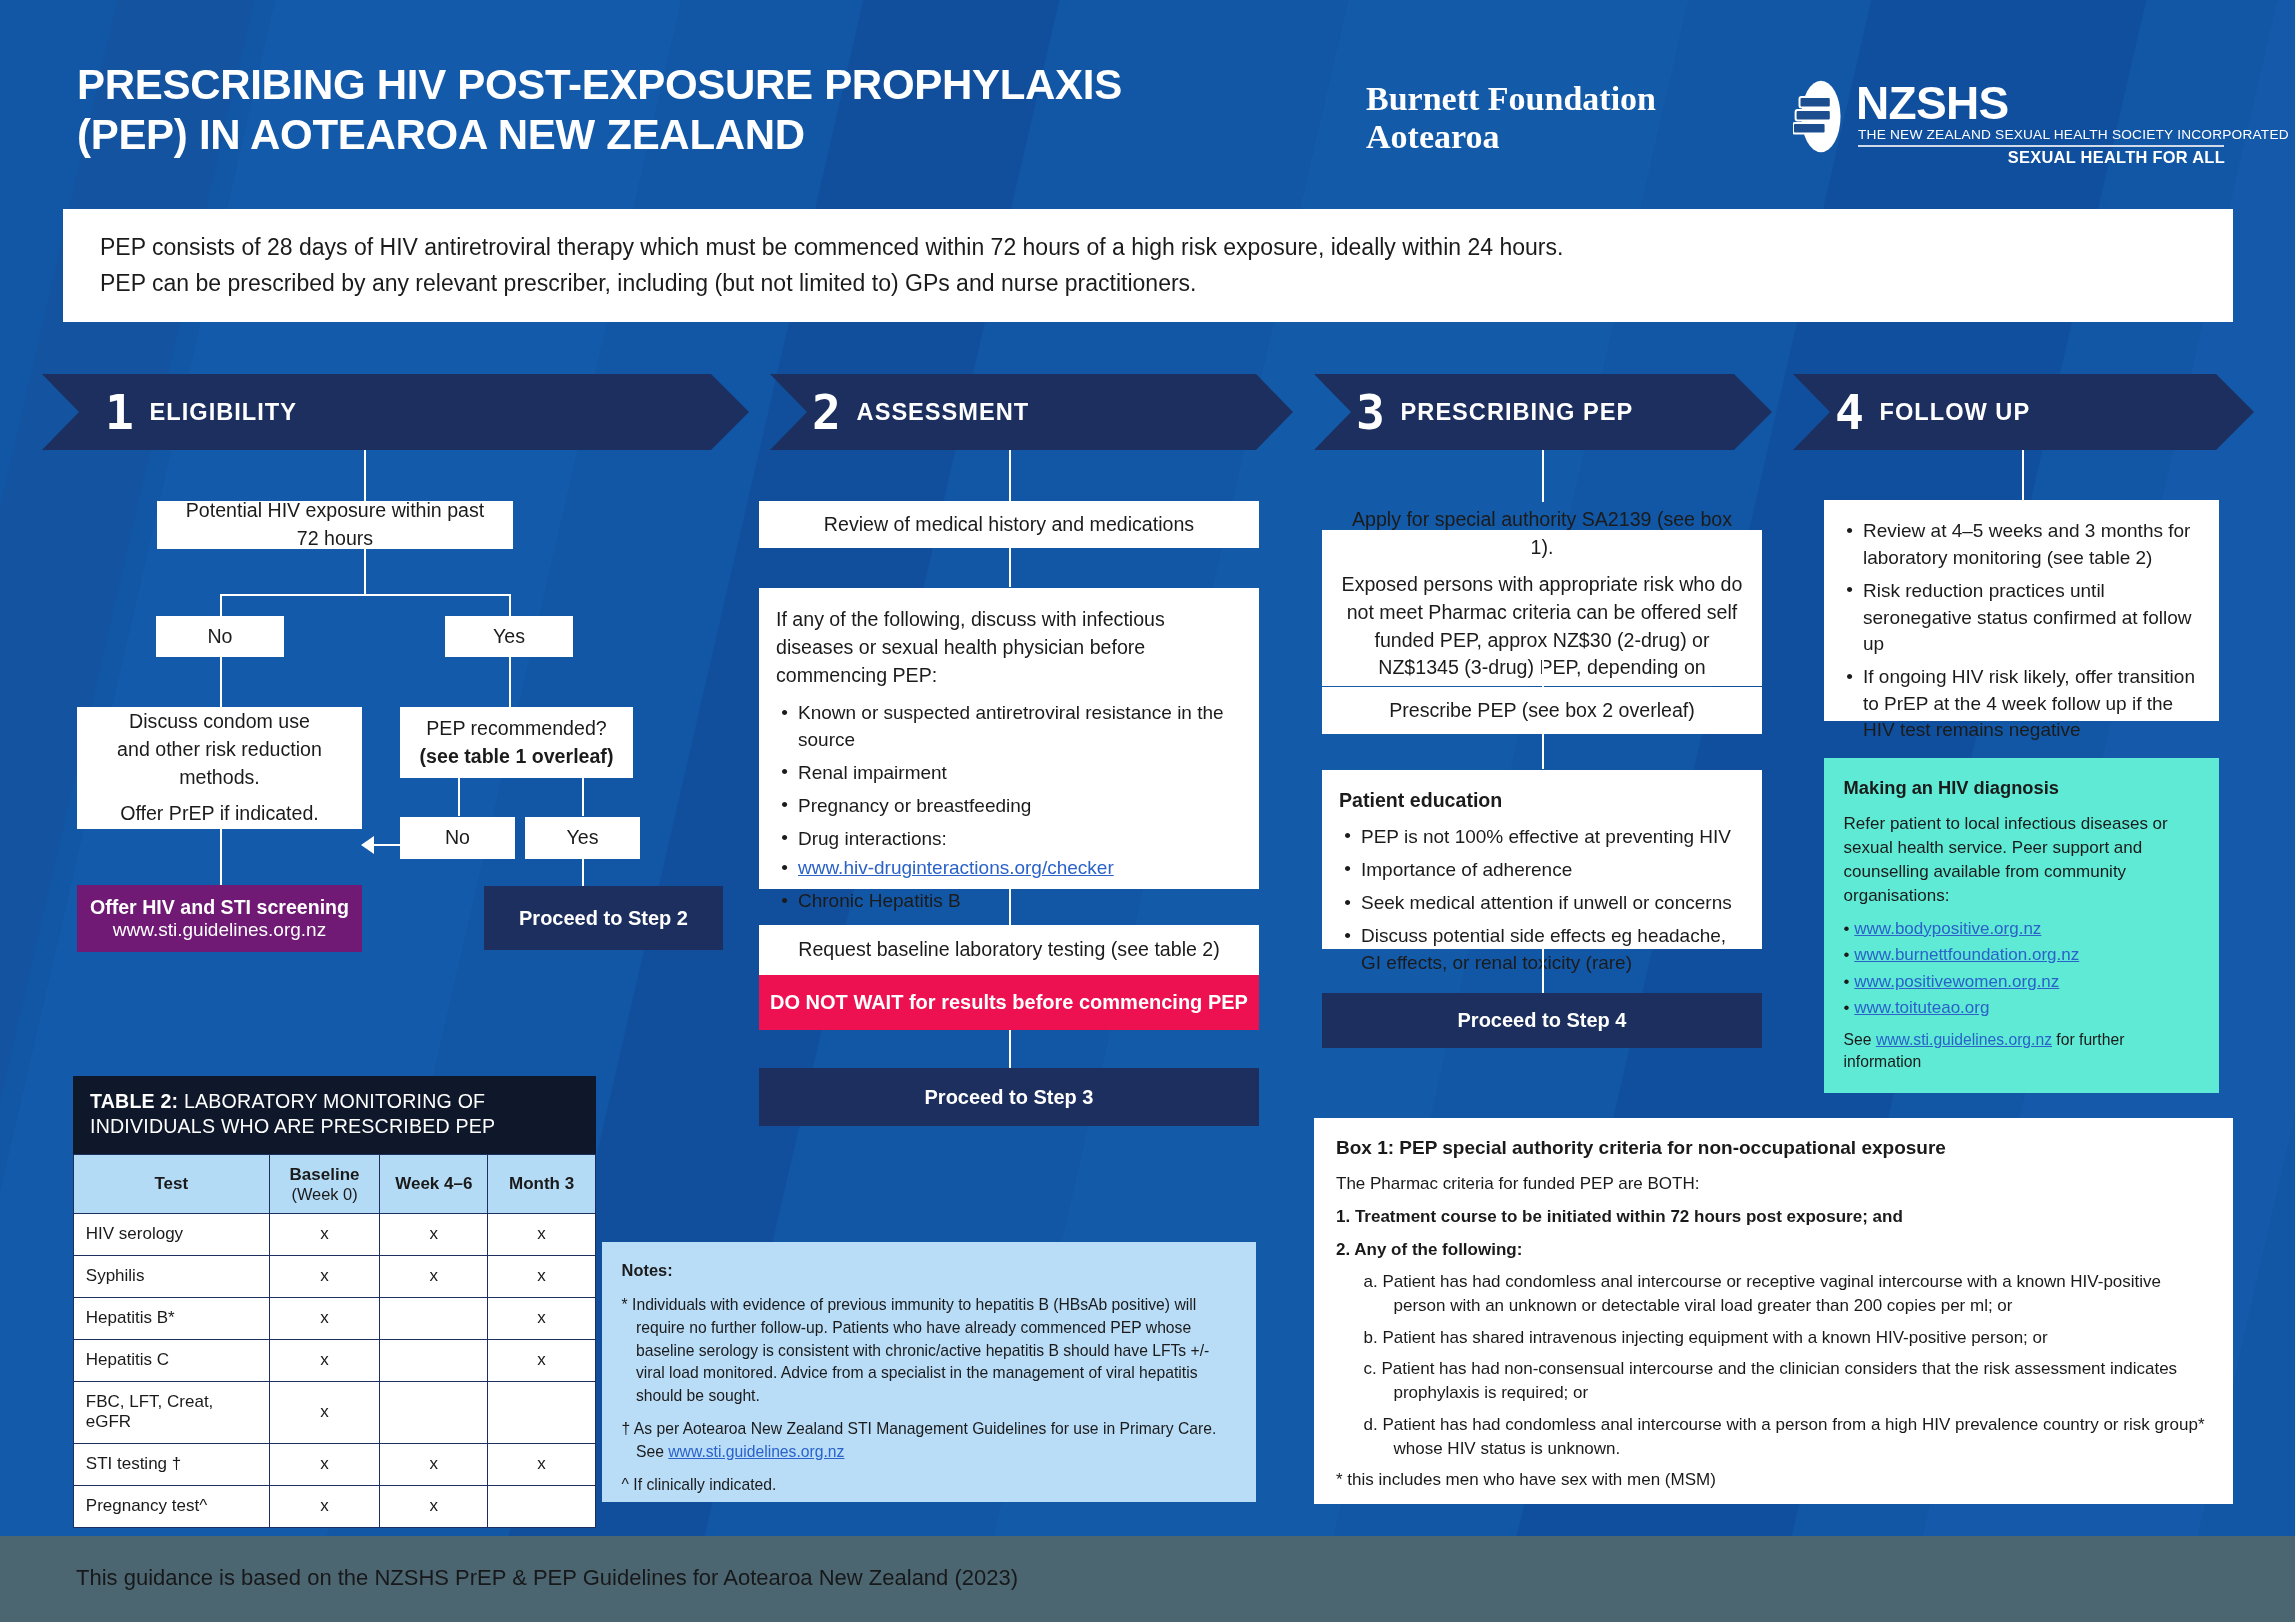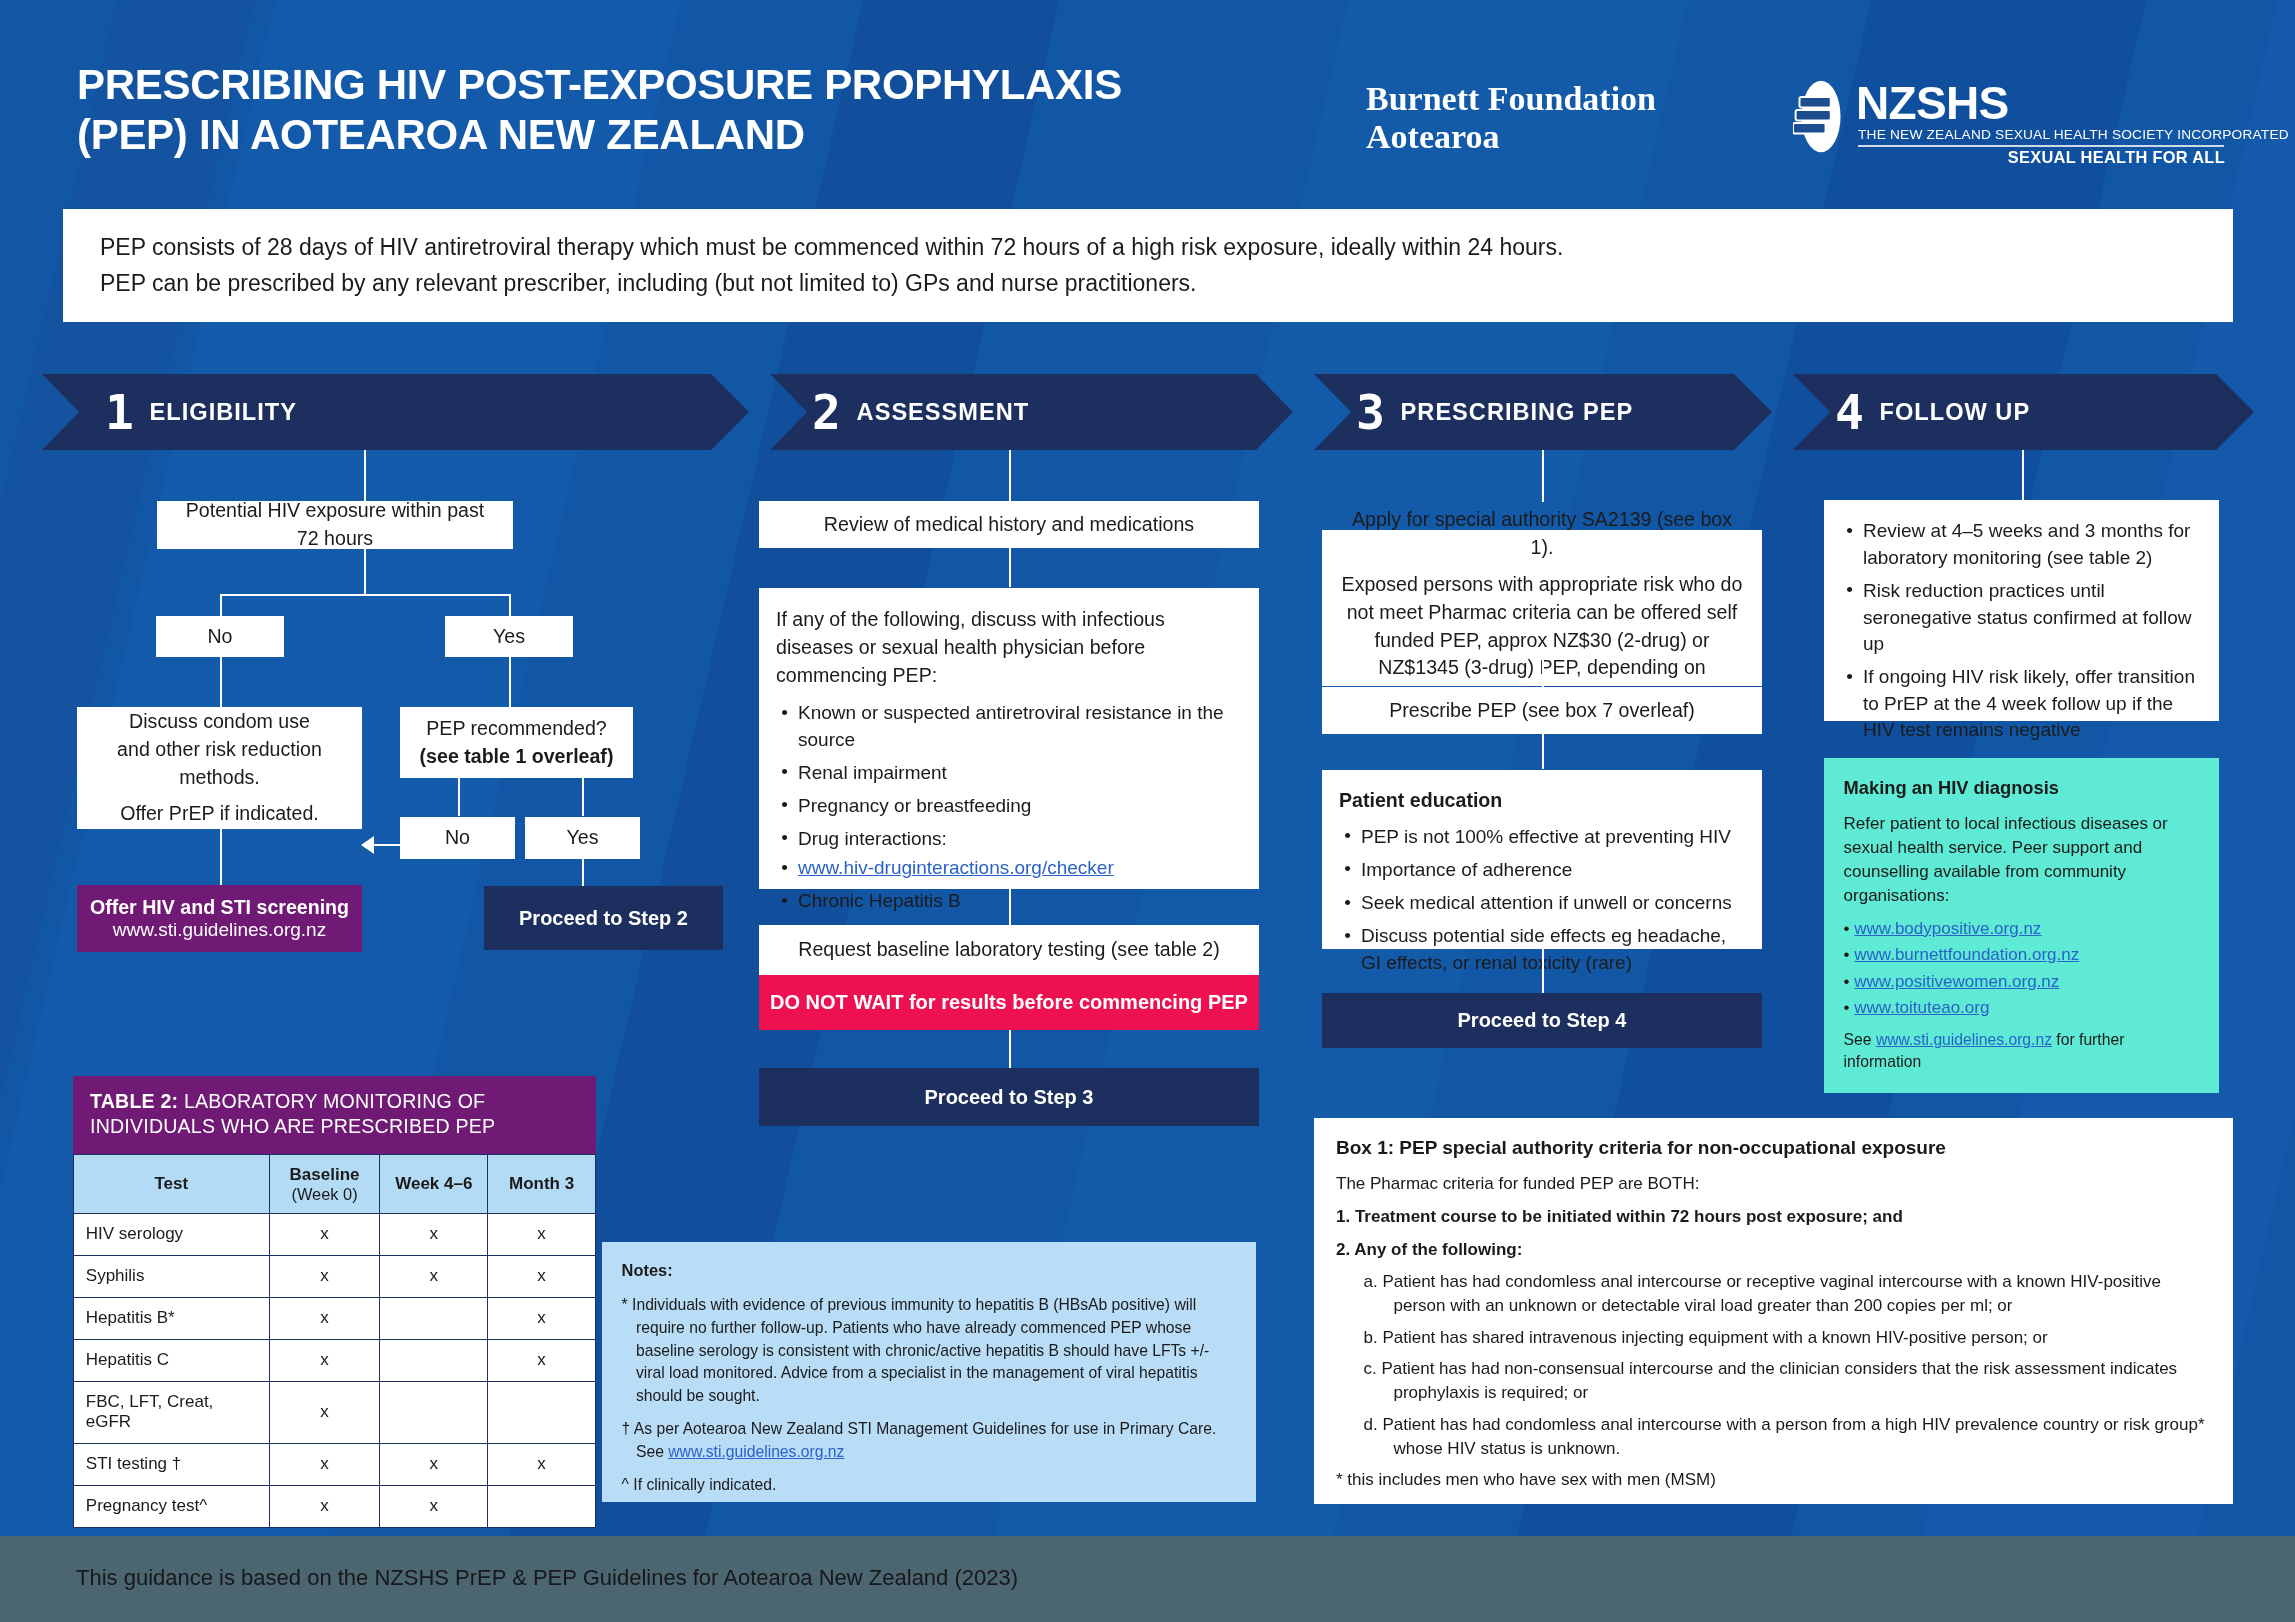--- a/index.html
+++ b/index.html
@@ -105,21 +105,21 @@
 
   
   .ln { position:absolute; background:#ffffff; z-index:1; }
   .lnv { width:2px; }
   .lnh { height:2px; }
   .arrowL { position:absolute; width:0; height:0; border-top:9.2px solid transparent;
             border-bottom:9.2px solid transparent; border-right:13px solid #fff; }
 
   
   .tbl-wrap { position:absolute; left:73px; top:1076px; width:523px; }
-  .tbl-title { background:#701a75; color:#fff; padding:13px 17px 14.4px 17px;
+  .tbl-title { background:#0f172a; color:#fff; padding:13px 17px 14.4px 17px;
                font-size:19.6px; line-height:1.3; letter-spacing:0.2px; }
   .tbl-title b { font-weight:bold; }
   table.t2 { border-collapse:collapse; width:523px; background:#fff; }
   table.t2 th, table.t2 td { border:1.3px solid #1c2f5e; font-size:17px; }
   table.t2 thead th { background:#b4dbf5; font-weight:bold; padding:9.2px 3.9px; text-align:center; height:58px;}
   table.t2 thead th .small { font-weight:normal; font-size:16.4px; display:block; }
   table.t2 td.name { text-align:left; padding:10.5px 11.8px; height:41px; }
   table.t2 td.x { text-align:center; }
   .col-test { width:196px; } .col-b { width:111px; } .col-w { width:108px; } .col-m { width:108px; }
 
@@ -316,21 +316,21 @@
   <div class="ln lnv" style="left:1542px; top:658px; height:29px;"></div>
   <div class="ln lnv" style="left:1542px; top:734px; height:35px;"></div>
   <div class="ln lnv" style="left:1542px; top:949px; height:44px;"></div>
 
   <div class="box center pad" style="left:1322px; top:530px; width:440px; height:156px; padding:14.4px 19.6px;">
     <span style="margin-bottom:9.2px;">Apply for special authority SA2139 (see box 1).</span>
     <span>Exposed persons with appropriate risk who do not meet Pharmac criteria can be offered self funded PEP, approx NZ$30 (2-drug) or NZ$1345 (3-drug) PEP, depending on pharmacy mark-up</span>
   </div>
 
   <div class="box center pad" style="left:1322px; top:687px; width:440px; height:47px;">
-    <span>Prescribe PEP (see box 7 overleaf)</span>
+    <span>Prescribe PEP (see box 2 overleaf)</span>
   </div>
 
   <div class="box pad" style="left:1322px; top:770px; width:440px; height:179px; justify-content:flex-start; padding-top:17px;">
     <div style="font-weight:bold; font-size:19.6px; margin-bottom:9.2px;">Patient education</div>
     <ul class="bul">
       <li>PEP is not 100% effective at preventing HIV</li>
       <li>Importance of adherence</li>
       <li>Seek medical attention if unwell or concerns</li>
       <li>Discuss potential side effects eg headache, GI effects, or renal toxicity (rare)</li>
     </ul>

